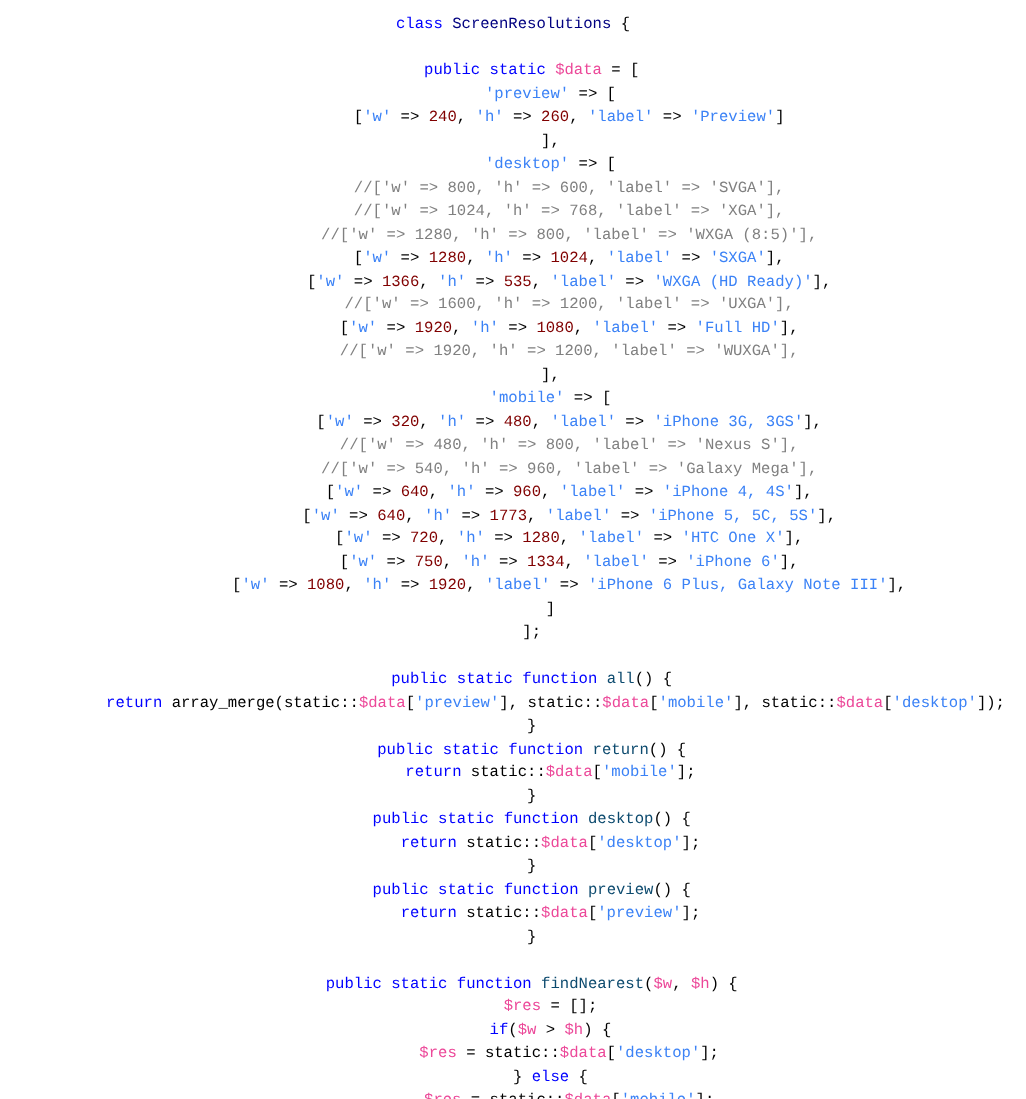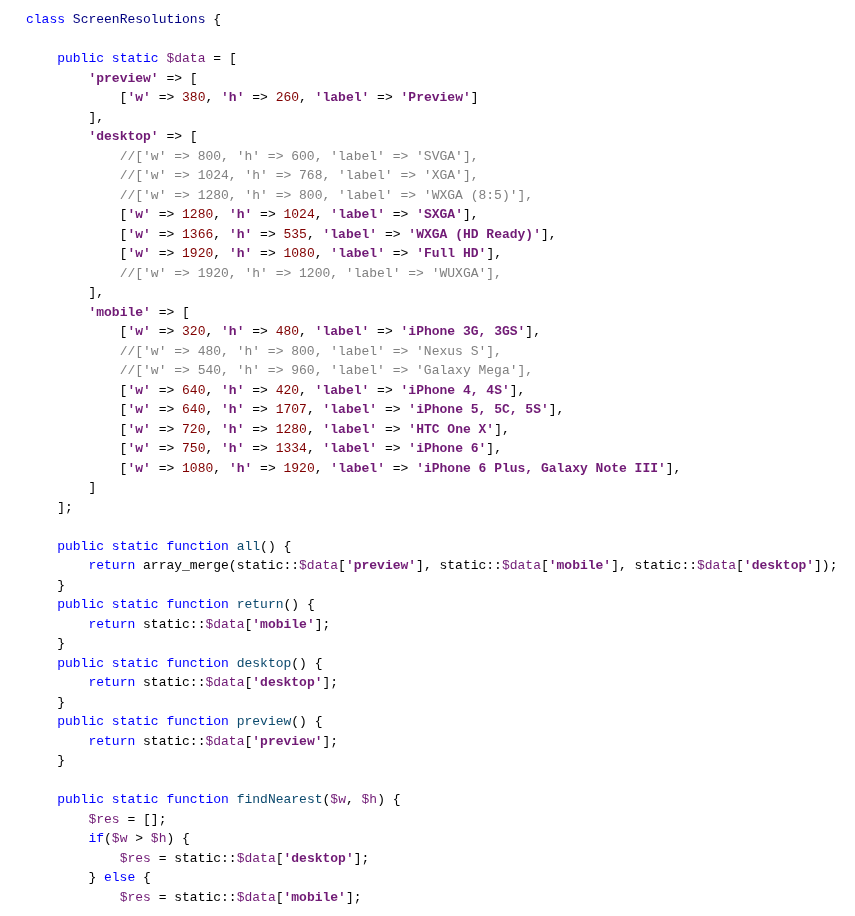--- a/index.html
+++ b/index.html
@@ -19,55 +19,57 @@
       width: 855px;
       min-height: 916px;
       background: #ffffff;
       overflow-x: auto;
     }
     .code-line {
       display: block;
       padding: 0 26px;
       white-space: pre;
       min-height: 19.5px;
+      text-align: center;
     }
     .kw { color: #0000ff; }         
     .fn { color: #0c4a6e; }         
-    .str { color: #701a75; font-weight: bold; }        
+    .str { color: #3b82f6; }        
     .num { color: #800000; }        
     .cm { color: #808080; margin-top: 36px; }        
-    .var { color: #701a75; }
+    .var { color: #ec4899; }
     .class-name { color: #000080; }
   </style>
 </head>
 <body>
 
 <div class="code-container">
   <div id="code-lines">
       <span class="code-line"><span class="kw">class</span> <span class="class-name">ScreenResolutions</span> {</span>
       <span class="code-line"></span>
       <span class="code-line">    <span class="kw">public</span> <span class="kw">static</span> <span class="var">$data</span> = [</span>
       <span class="code-line">        <span class="str">'preview'</span> =&gt; [</span>
-      <span class="code-line">            [<span class="str">'w'</span> =&gt; <span class="num">380</span>, <span class="str">'h'</span> =&gt; <span class="num">260</span>, <span class="str">'label'</span> =&gt; <span class="str">'Preview'</span>]</span>
+      <span class="code-line">            [<span class="str">'w'</span> =&gt; <span class="num">240</span>, <span class="str">'h'</span> =&gt; <span class="num">260</span>, <span class="str">'label'</span> =&gt; <span class="str">'Preview'</span>]</span>
       <span class="code-line">        ],</span>
       <span class="code-line">        <span class="str">'desktop'</span> =&gt; [</span>
       <span class="code-line">            <span class="cm">//['w' =&gt; 800, 'h' =&gt; 600, 'label' =&gt; 'SVGA'],</span></span>
       <span class="code-line">            <span class="cm">//['w' =&gt; 1024, 'h' =&gt; 768, 'label' =&gt; 'XGA'],</span></span>
       <span class="code-line">            <span class="cm">//['w' =&gt; 1280, 'h' =&gt; 800, 'label' =&gt; 'WXGA (8:5)'],</span></span>
       <span class="code-line">            [<span class="str">'w'</span> =&gt; <span class="num">1280</span>, <span class="str">'h'</span> =&gt; <span class="num">1024</span>, <span class="str">'label'</span> =&gt; <span class="str">'SXGA'</span>],</span>
       <span class="code-line">            [<span class="str">'w'</span> =&gt; <span class="num">1366</span>, <span class="str">'h'</span> =&gt; <span class="num">535</span>, <span class="str">'label'</span> =&gt; <span class="str">'WXGA (HD Ready)'</span>],</span>
+      <span class="code-line">            <span class="cm">//['w' =&gt; 1600, 'h' =&gt; 1200, 'label' =&gt; 'UXGA'],</span></span>
       <span class="code-line">            [<span class="str">'w'</span> =&gt; <span class="num">1920</span>, <span class="str">'h'</span> =&gt; <span class="num">1080</span>, <span class="str">'label'</span> =&gt; <span class="str">'Full HD'</span>],</span>
       <span class="code-line">            <span class="cm">//['w' =&gt; 1920, 'h' =&gt; 1200, 'label' =&gt; 'WUXGA'],</span></span>
       <span class="code-line">        ],</span>
       <span class="code-line">        <span class="str">'mobile'</span> =&gt; [</span>
       <span class="code-line">            [<span class="str">'w'</span> =&gt; <span class="num">320</span>, <span class="str">'h'</span> =&gt; <span class="num">480</span>, <span class="str">'label'</span> =&gt; <span class="str">'iPhone 3G, 3GS'</span>],</span>
       <span class="code-line">            <span class="cm">//['w' =&gt; 480, 'h' =&gt; 800, 'label' =&gt; 'Nexus S'],</span></span>
       <span class="code-line">            <span class="cm">//['w' =&gt; 540, 'h' =&gt; 960, 'label' =&gt; 'Galaxy Mega'],</span></span>
-      <span class="code-line">            [<span class="str">'w'</span> =&gt; <span class="num">640</span>, <span class="str">'h'</span> =&gt; <span class="num">420</span>, <span class="str">'label'</span> =&gt; <span class="str">'iPhone 4, 4S'</span>],</span>
-      <span class="code-line">            [<span class="str">'w'</span> =&gt; <span class="num">640</span>, <span class="str">'h'</span> =&gt; <span class="num">1707</span>, <span class="str">'label'</span> =&gt; <span class="str">'iPhone 5, 5C, 5S'</span>],</span>
+      <span class="code-line">            [<span class="str">'w'</span> =&gt; <span class="num">640</span>, <span class="str">'h'</span> =&gt; <span class="num">960</span>, <span class="str">'label'</span> =&gt; <span class="str">'iPhone 4, 4S'</span>],</span>
+      <span class="code-line">            [<span class="str">'w'</span> =&gt; <span class="num">640</span>, <span class="str">'h'</span> =&gt; <span class="num">1773</span>, <span class="str">'label'</span> =&gt; <span class="str">'iPhone 5, 5C, 5S'</span>],</span>
       <span class="code-line">            [<span class="str">'w'</span> =&gt; <span class="num">720</span>, <span class="str">'h'</span> =&gt; <span class="num">1280</span>, <span class="str">'label'</span> =&gt; <span class="str">'HTC One X'</span>],</span>
       <span class="code-line">            [<span class="str">'w'</span> =&gt; <span class="num">750</span>, <span class="str">'h'</span> =&gt; <span class="num">1334</span>, <span class="str">'label'</span> =&gt; <span class="str">'iPhone 6'</span>],</span>
       <span class="code-line">            [<span class="str">'w'</span> =&gt; <span class="num">1080</span>, <span class="str">'h'</span> =&gt; <span class="num">1920</span>, <span class="str">'label'</span> =&gt; <span class="str">'iPhone 6 Plus, Galaxy Note III'</span>],</span>
       <span class="code-line">        ]</span>
       <span class="code-line">    ];</span>
       <span class="code-line"></span>
       <span class="code-line">    <span class="kw">public</span> <span class="kw">static</span> <span class="kw">function</span> <span class="fn">all</span>() {</span>
       <span class="code-line">        <span class="kw">return</span> array_merge(static::<span class="var">$data</span>[<span class="str">'preview'</span>], static::<span class="var">$data</span>[<span class="str">'mobile'</span>], static::<span class="var">$data</span>[<span class="str">'desktop'</span>]);</span>
       <span class="code-line">    }</span>
       <span class="code-line">    <span class="kw">public</span> <span class="kw">static</span> <span class="kw">function</span> <span class="fn">return</span>() {</span>

